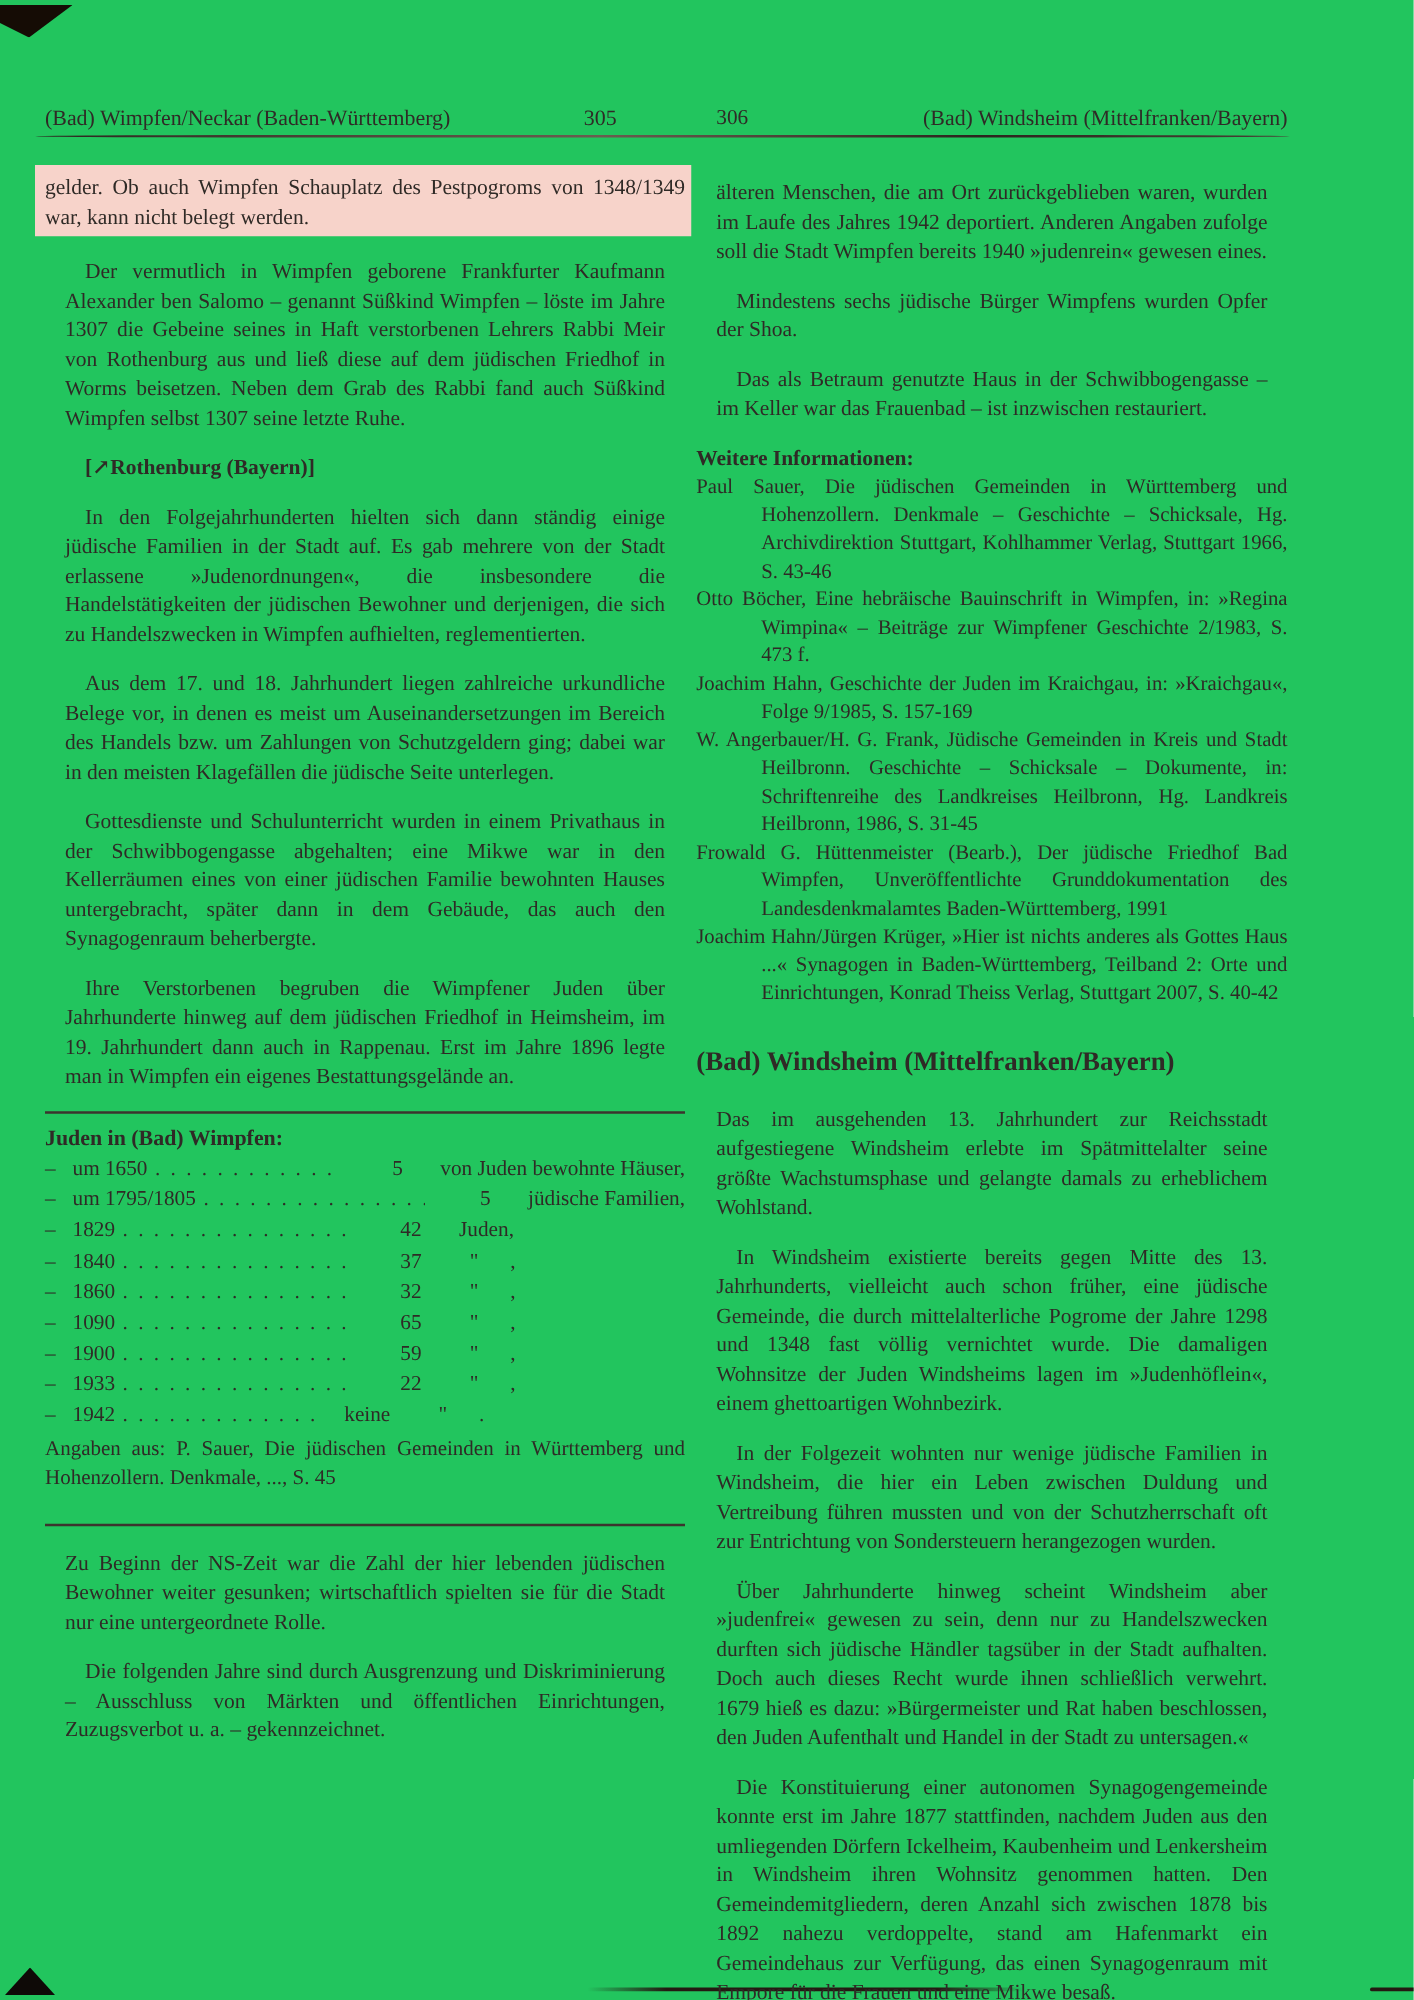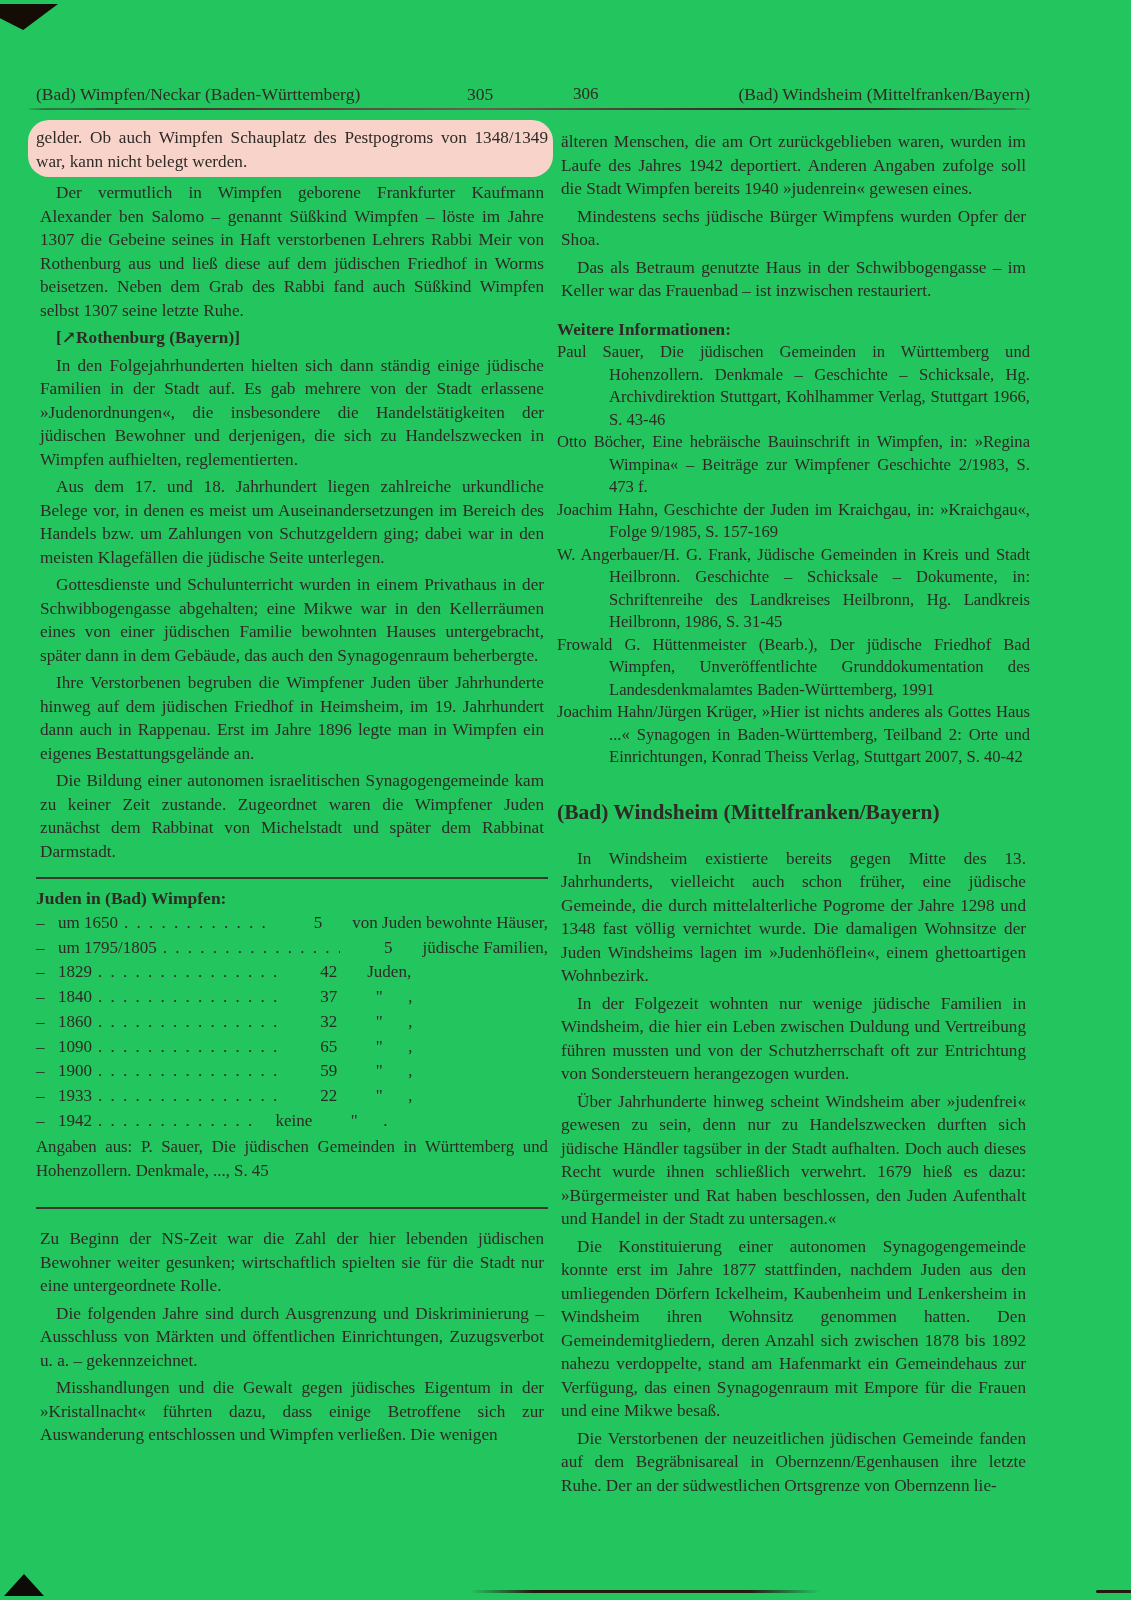--- a/index.html
+++ b/index.html
@@ -41,21 +41,21 @@
   .rh-right{position:absolute;right:101px;top:84px;font-size:17.5px;white-space:nowrap;}
   .head-rule{
     position:absolute;left:28px;top:108px;width:1004px;height:2px;
     background:linear-gradient(90deg,#2c241e,#6b5d50 45%,#2c241e 75%,#4a3f35);
     border-radius:50%/100%;
   }
   
   .col{position:absolute;text-align:justify;font-size:17.2px;line-height:23.5px;}
   .col-left{left:36px;top:116px;width:512px;}
   .col-right{left:557px;top:126px;width:473px;}
-  .para{margin:4px;border-radius:21px;}
+  .para{margin:16px;}
   .para.indent{text-indent:16px;}
   .para.bold{font-weight:bold;text-align:left;}
   .para.hl{
     background:var(--hl);
     margin-left:-8px;margin-right:-5px;
     padding:6px 5px 4px 8px;
   }
   .it{}
   
   .stats{margin-top:14px;border-top:2px solid var(--rule);border-bottom:2px solid var(--rule);
@@ -96,21 +96,20 @@
 
   <div class="col col-left">
     <div>
         <p class="para hl"><span>gelder. Ob auch Wimpfen Schauplatz des Pestpogroms von 1348/1349 war, kann nicht belegt werden.</span></p>
         <p class="para indent"><span>Der vermutlich in Wimpfen geborene Frankfurter Kaufmann Alexander ben Salomo – genannt Süßkind Wimpfen – löste im Jahre 1307 die Gebeine seines in Haft verstorbenen Lehrers Rabbi Meir von Rothenburg aus und ließ diese auf dem jüdischen Friedhof in Worms beisetzen. Neben dem Grab des Rabbi fand auch Süßkind Wimpfen selbst 1307 seine letzte Ruhe.</span></p>
         <p class="para indent bold"><span>[↗Rothenburg (Bayern)]</span></p>
         <p class="para indent"><span>In den Folgejahrhunderten hielten sich dann ständig einige jüdische Familien in der Stadt auf. Es gab mehrere von der Stadt erlassene »Judenordnungen«, die insbesondere die Handelstätigkeiten der jüdischen Bewohner und derjenigen, die sich zu Handelszwecken in Wimpfen aufhielten, reglementierten.</span></p>
         <p class="para indent"><span>Aus dem 17. und 18. Jahrhundert liegen zahlreiche urkundliche Belege vor, in denen es meist um Auseinandersetzungen im Bereich des Handels bzw. um Zahlungen von Schutzgeldern ging; dabei war in den meisten Klagefällen die jüdische Seite unterlegen.</span></p>
         <p class="para indent"><span>Gottesdienste und Schulunterricht wurden in einem Privathaus in der Schwibbogengasse abgehalten; eine Mikwe war in den Kellerräumen eines von einer jüdischen Familie bewohnten Hauses untergebracht, später dann in dem Gebäude, das auch den Synagogenraum beherbergte.</span></p>
         <p class="para indent"><span>Ihre Verstorbenen begruben die Wimpfener Juden über Jahrhunderte hinweg auf dem jüdischen Friedhof in Heimsheim, im 19. Jahrhundert dann auch in Rappenau. Erst im Jahre 1896 legte man in Wimpfen ein eigenes Bestattungsgelände an.</span></p>
-        <p class="para indent"><span>Die Bildung einer autonomen israelitischen Synagogengemeinde kam zu keiner Zeit zustande. Zugeordnet waren die Wimpfener Juden zunächst dem Rabbinat von Michelstadt und später dem Rabbinat Darmstadt.</span></p>
       </div>
 
     <div class="stats">
       <div class="stats-title">Juden in (Bad) Wimpfen:</div>
       <div>
           <div class="stat-row">
             <span class="stat-dash">–</span>
             <span class="stat-year">um 1650</span>
             <span class="stat-dots">. . . . . . . . . . . . . . .</span>
             <span class="stat-value">5</span>
@@ -172,21 +171,20 @@
             <span class="stat-value">keine</span>
             <span class="stat-note">  "      .</span>
           </div>
         </div>
       <div class="stats-source">Angaben aus: P. Sauer, Die jüdischen Gemeinden in Württemberg und Hohenzollern. Denkmale, ..., S. 45</div>
     </div>
 
     <div class="ns-block">
         <p class="para"><span>Zu Beginn der NS-Zeit war die Zahl der hier lebenden jüdischen Bewohner weiter gesunken; wirtschaftlich spielten sie für die Stadt nur eine untergeordnete Rolle.</span></p>
         <p class="para indent"><span>Die folgenden Jahre sind durch Ausgrenzung und Diskriminierung – Ausschluss von Märkten und öffentlichen Einrichtungen, Zuzugsverbot u. a. – gekennzeichnet.</span></p>
-        <p class="para indent"><span>Misshandlungen und die Gewalt gegen jüdisches Eigentum in der »Kristallnacht« führten dazu, dass einige Betroffene sich zur Auswanderung entschlossen und Wimpfen verließen. Die wenigen</span></p>
       </div>
   </div>
 
   <div class="col col-right">
     <div>
         <p class="para"><span>älteren Menschen, die am Ort zurückgeblieben waren, wurden im Laufe des Jahres 1942 deportiert. Anderen Angaben zufolge soll die Stadt Wimpfen bereits 1940 </span><span class="it">»judenrein«</span><span> gewesen eines.</span></p>
         <p class="para indent"><span>Mindestens sechs jüdische Bürger Wimpfens wurden Opfer der Shoa.</span></p>
         <p class="para indent"><span>Das als Betraum genutzte Haus in der Schwibbogengasse – im Keller war das Frauenbad – ist inzwischen restauriert.</span></p>
       </div>
 
@@ -195,20 +193,21 @@
         <p class="biblio-entry">Paul Sauer, Die jüdischen Gemeinden in Württemberg und Hohenzollern. Denkmale – Geschichte – Schicksale, Hg. Archivdirektion Stuttgart, Kohlhammer Verlag, Stuttgart 1966, S. 43-46</p>
         <p class="biblio-entry">Otto Böcher, Eine hebräische Bauinschrift in Wimpfen, in: »Regina Wimpina« – Beiträge zur Wimpfener Geschichte 2/1983, S. 473 f.</p>
         <p class="biblio-entry">Joachim Hahn, Geschichte der Juden im Kraichgau, in: »Kraichgau«, Folge 9/1985, S. 157-169</p>
         <p class="biblio-entry">W. Angerbauer/H. G. Frank, Jüdische Gemeinden in Kreis und Stadt Heilbronn. Geschichte – Schicksale – Dokumente, in: Schriftenreihe des Landkreises Heilbronn, Hg. Landkreis Heilbronn, 1986, S. 31-45</p>
         <p class="biblio-entry">Frowald G. Hüttenmeister (Bearb.), Der jüdische Friedhof Bad Wimpfen, Unveröffentlichte Grunddokumentation des Landesdenkmalamtes Baden-Württemberg, 1991</p>
         <p class="biblio-entry">Joachim Hahn/Jürgen Krüger, »Hier ist nichts anderes als Gottes Haus ...« Synagogen in Baden-Württemberg, Teilband 2: Orte und Einrichtungen, Konrad Theiss Verlag, Stuttgart 2007, S. 40-42</p>
       </div>
 
     <div class="section-heading">(Bad) Windsheim (Mittelfranken/Bayern)</div>
     <div>
+        <p class="para"><span>Das im ausgehenden 13. Jahrhundert zur Reichsstadt aufgestiegene Windsheim erlebte im Spätmittelalter seine größte Wachstumsphase und gelangte damals zu erheblichem Wohlstand.</span></p>
         <p class="para indent"><span>In Windsheim existierte bereits gegen Mitte des 13. Jahrhunderts, vielleicht auch schon früher, eine jüdische Gemeinde, die durch mittelalterliche Pogrome der Jahre 1298 und 1348 fast völlig vernichtet wurde. Die damaligen Wohnsitze der Juden Windsheims lagen im »Judenhöflein«, einem ghettoartigen Wohnbezirk.</span></p>
         <p class="para indent"><span>In der Folgezeit wohnten nur wenige jüdische Familien in Windsheim, die hier ein Leben zwischen Duldung und Vertreibung führen mussten und von der Schutzherrschaft oft zur Entrichtung von Sondersteuern herangezogen wurden.</span></p>
         <p class="para indent"><span>Über Jahrhunderte hinweg scheint Windsheim aber »judenfrei« gewesen zu sein, denn nur zu Handelszwecken durften sich jüdische Händler tagsüber in der Stadt aufhalten. Doch auch dieses Recht wurde ihnen schließlich verwehrt. 1679 hieß es dazu: </span><span class="it">»Bürgermeister und Rat haben beschlossen, den Juden Aufenthalt und Handel in der Stadt zu untersagen.«</span></p>
         <p class="para indent"><span>Die Konstituierung einer autonomen Synagogengemeinde konnte erst im Jahre 1877 stattfinden, nachdem Juden aus den umliegenden Dörfern Ickelheim, Kaubenheim und Lenkersheim in Windsheim ihren Wohnsitz genommen hatten. Den Gemeindemitgliedern, deren Anzahl sich zwischen 1878 bis 1892 nahezu verdoppelte, stand am Hafenmarkt ein Gemeindehaus zur Verfügung, das einen Synagogenraum mit Empore für die Frauen und eine Mikwe besaß.</span></p>
         <p class="para indent"><span>Die Verstorbenen der neuzeitlichen jüdischen Gemeinde fanden auf dem Begräbnisareal in Obernzenn/Egenhausen ihre letzte Ruhe. Der an der südwestlichen Ortsgrenze von Obernzenn lie-</span></p>
       </div>
   </div>
 
 </div>
 

